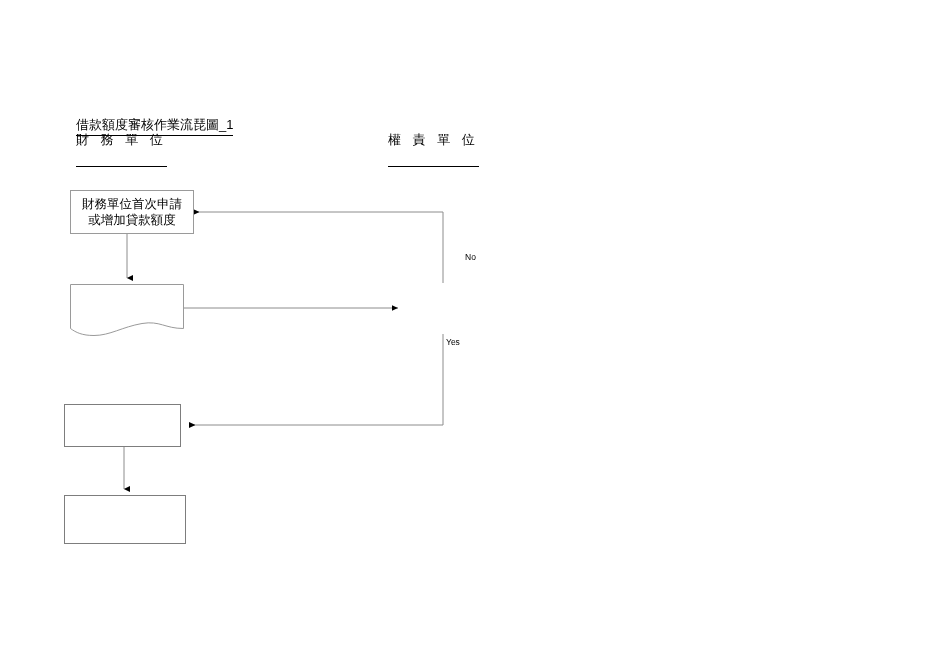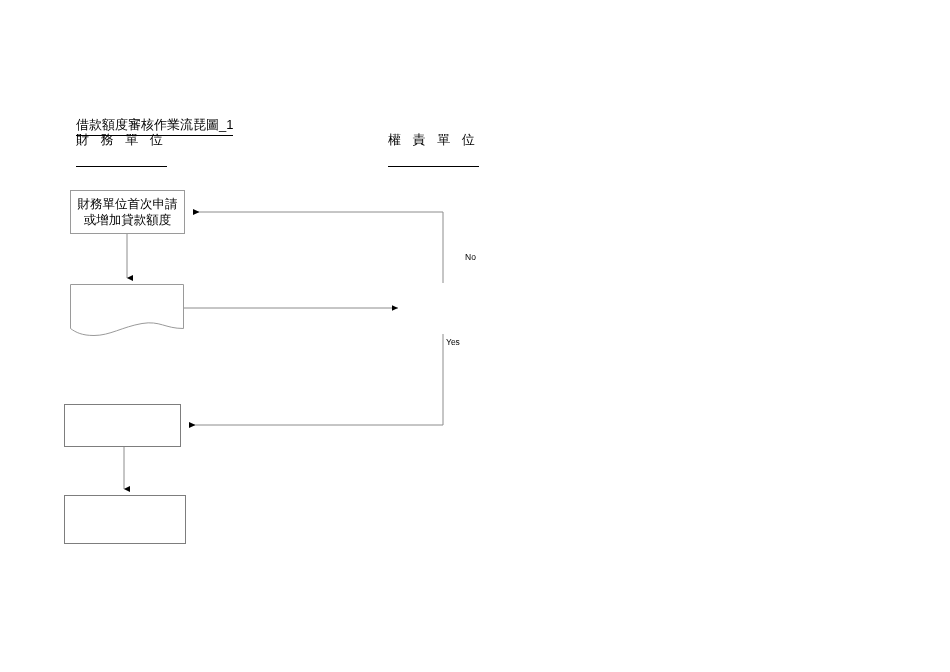--- a/index.html
+++ b/index.html
@@ -72,21 +72,21 @@
 
   .box-text {
     display: block;
     white-space: pre-line;
     padding: 0 3px;
   }
 
   
   #shape-apply {
     left: 70px;  top: 190px;
-    width: 115px; height: 44px;
+    width: 124px; height: 44px;
   }
   
   #shape-memo {
     left: 70px;  top: 284px;
     width: 114px; height: 52px;
   }
   #shape-memo .doc-svg {
     position: absolute;
     left: 0; top: 0;
     width: 114px; height: 52px;

